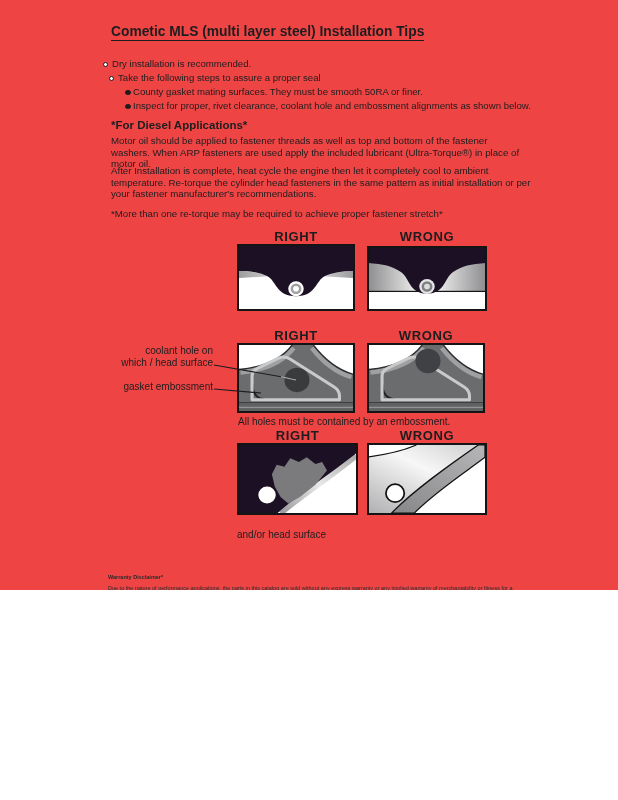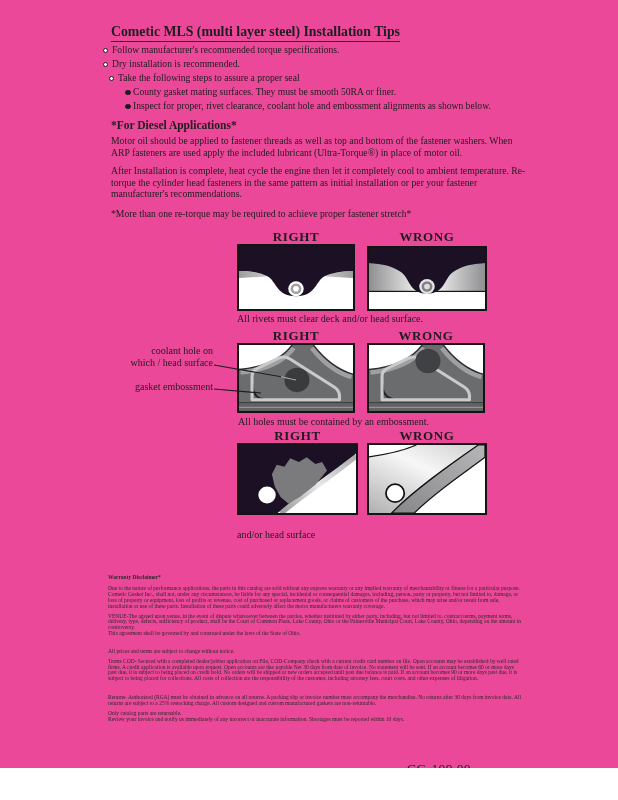--- a/index.html
+++ b/index.html
@@ -1,17 +1,17 @@
 <!DOCTYPE html>
 <html><head>
 <meta charset="utf-8">
 <style>
   html,body{margin:0;padding:0;background:#fff;-webkit-text-size-adjust:none;}
-  #page{position:relative;width:618px;height:768px;background:#ec4899;overflow:hidden;
-        font-family:Liberation Serif, serif;color:#1d1d1f;}
+  #page{position:relative;width:618px;height:590px;background:#ef4444;overflow:hidden;
+        font-family:Liberation Sans, sans-serif;color:#1d1d1f;}
   .abs{position:absolute;}
   .title{font-weight:bold;font-size:13.8px;border-bottom:1.6px solid #1d1d1f;padding-bottom:1px;white-space:nowrap;}
   .bullet{position:absolute;font-size:9.6px;line-height:12px;white-space:nowrap;padding-left:10px;}
   .bullet::before{content:"";position:absolute;left:1px;top:3.6px;width:3.2px;height:3.2px;
                   border:1px solid #1d1d1f;border-radius:50%;background:#fff;}
   .bullet.sub{padding-left:9px;}
   .bullet.sub::before{background:#1d1d1f;width:3.6px;height:3.6px;border-color:#1d1d1f;}
   .h2{font-weight:bold;font-size:11.5px;white-space:nowrap;}
   .para{font-size:9.7px;line-height:11.6px;width:412px;}
   .note{font-size:9.7px;white-space:nowrap;}
@@ -28,21 +28,20 @@
   .lp.sp2{margin-top:13px;}
   .partnum{font-size:13.5px;letter-spacing:.4px;white-space:nowrap;margin-left:20px;}
 </style>
 </head>
 <body>
 
 <div id="page">
 
   <div class="abs title" style="left:111px;top:24px;">Cometic MLS (multi layer steel) Installation Tips</div>
 
-  <div class="bullet" style="left:102px;top:44px;">Follow manufacturer's recommended torque specifications.</div>
   <div class="bullet" style="left:102px;top:58px;">Dry installation is recommended.</div>
   <div class="bullet" style="left:108px;top:72px;">Take the following steps to assure a proper seal</div>
   <div class="bullet sub" style="left:124px;top:86px;">County gasket mating surfaces.  They must be smooth 50RA or finer.</div>
   <div class="bullet sub" style="left:124px;top:100px;">Inspect for proper, rivet clearance, coolant hole and embossment alignments as shown below.</div>
 
   <div class="abs h2" style="left:111px;top:119px;">*For Diesel Applications*</div>
   <div class="abs para" style="left:111px;top:135px;">Motor oil should be applied to fastener threads as well as top and bottom of the fastener washers. When ARP fasteners are used apply the included lubricant (Ultra-Torque®) in place of motor oil.</div>
   <div class="abs para" style="left:111px;top:165px;width:420px;">After Installation is complete, heat cycle the engine then let it completely cool to ambient temperature. Re-torque the cylinder head fasteners in the same pattern as initial installation or per your fastener manufacturer's recommendations.</div>
   <div class="abs note" style="left:111px;top:208px;">*More than one re-torque may be required to achieve proper fastener stretch*</div>
 
@@ -86,21 +85,20 @@
       <rect y="17" width="120" height="29" fill="url(#r2g)"></rect>
       <rect y="45.6" width="120" height="1.3" fill="#151515"></rect>
       <path d="M0,0 H120 V16.5 C106,16.5 96,19.5 87,25.5 C77.5,32 79,48.5 60,48.5 C41,48.5 42.5,32 33,25.5 C24,19.5 14,16.5 0,16.5 Z" fill="#1c1124"></path>
       <g>
         <circle cx="60" cy="41" r="8" fill="#e6e6e8"></circle>
         <circle cx="60" cy="41" r="5.6" fill="#808082"></circle>
         <circle cx="60" cy="41" r="3" fill="#dcdcde"></circle>
       </g>
     </svg>
   </div>
-  <div class="cap" style="left:237px;top:313px;">All rivets must clear deck and/or head surface.</div>
 
   <div class="rw" style="left:237px;top:328px;width:118px;">RIGHT</div>
   <div class="rw" style="left:367px;top:328px;width:118px;">WRONG</div>
 
   <div class="lbl" style="top:345px;">coolant hole on</div>
   <div class="lbl" style="top:357px;">which / head surface</div>
   <div class="lbl" style="top:381px;">gasket embossment</div>
 
   <div class="dbox" style="left:237px;top:343px;width:118px;height:70px;">
     <svg viewBox="0 0 118 70" preserveAspectRatio="none">

